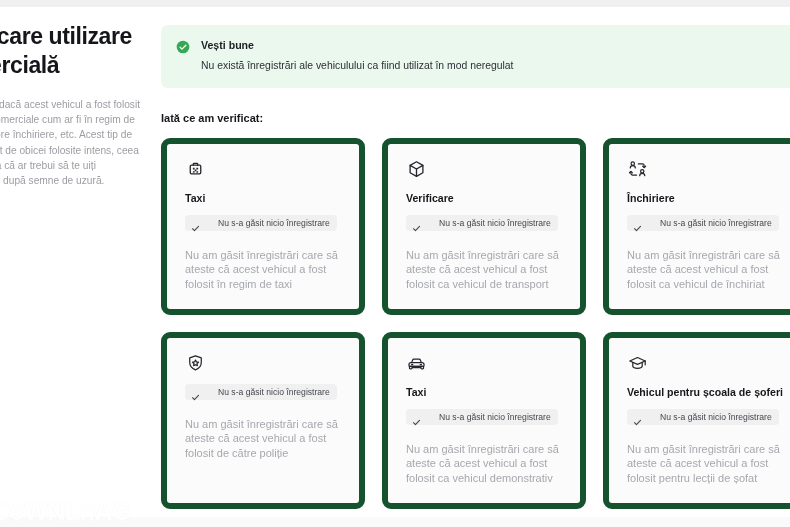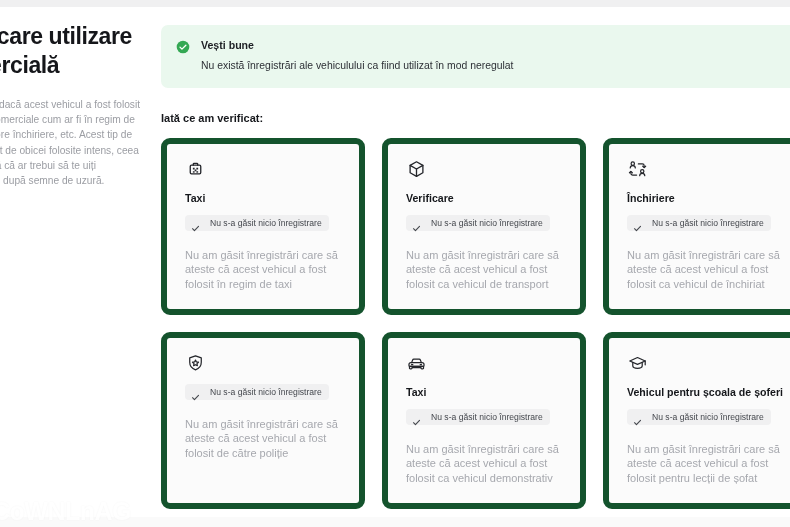--- a/index.html
+++ b/index.html
@@ -123,21 +123,21 @@
   .card-title {
     margin-top: 11px;
     font-size: 10.6px;
     font-weight: 700;
     color: #16181c;
     line-height: 14px;
   }
   .pill {
     display: inline-flex;
     align-items: center;
-    gap: 10px;
+    gap: 18px;
     margin-top: 10px;
     background: #f0f0f1;
     border-radius: 4px;
     padding: 3px 7px 3px 6px;
   }
   .pill-check {
     width: 9px;
     height: 9px;
     color: #44474d;
     flex: 0 0 auto;

